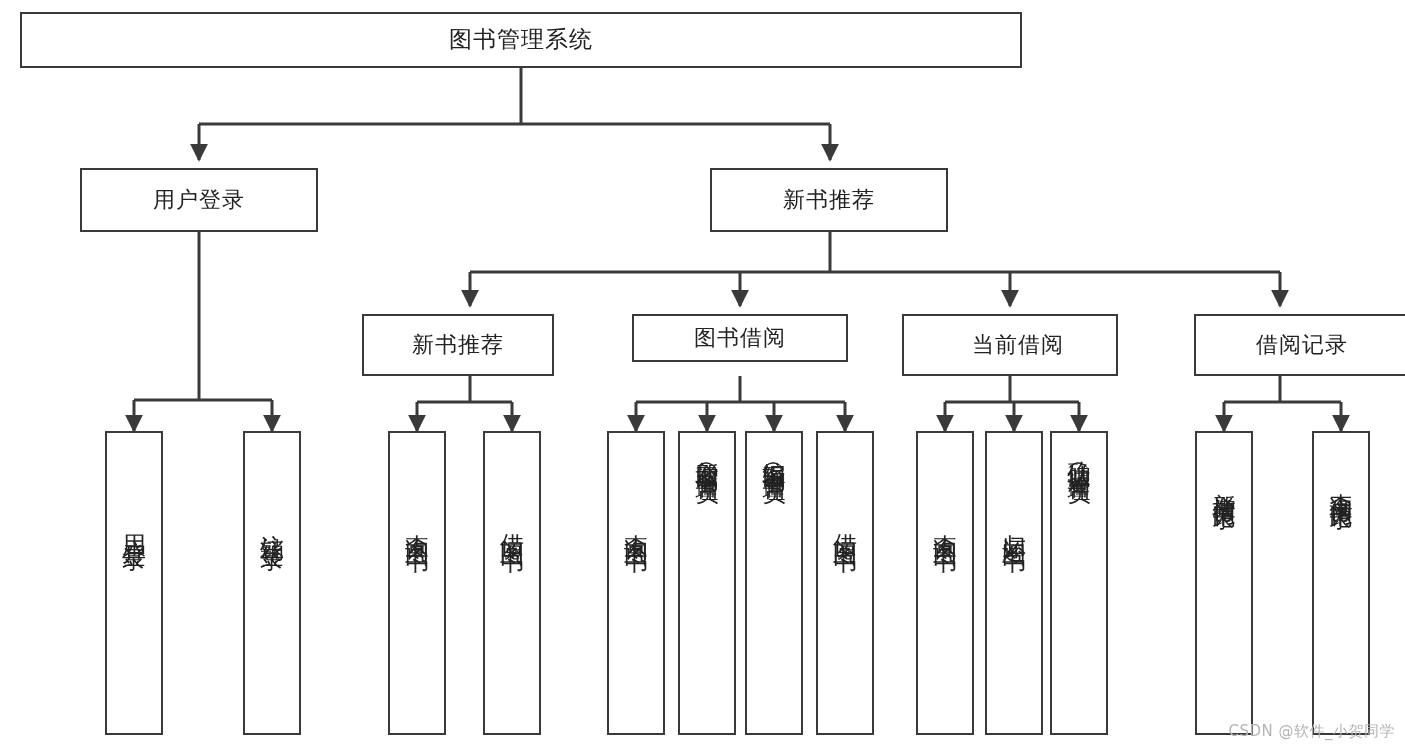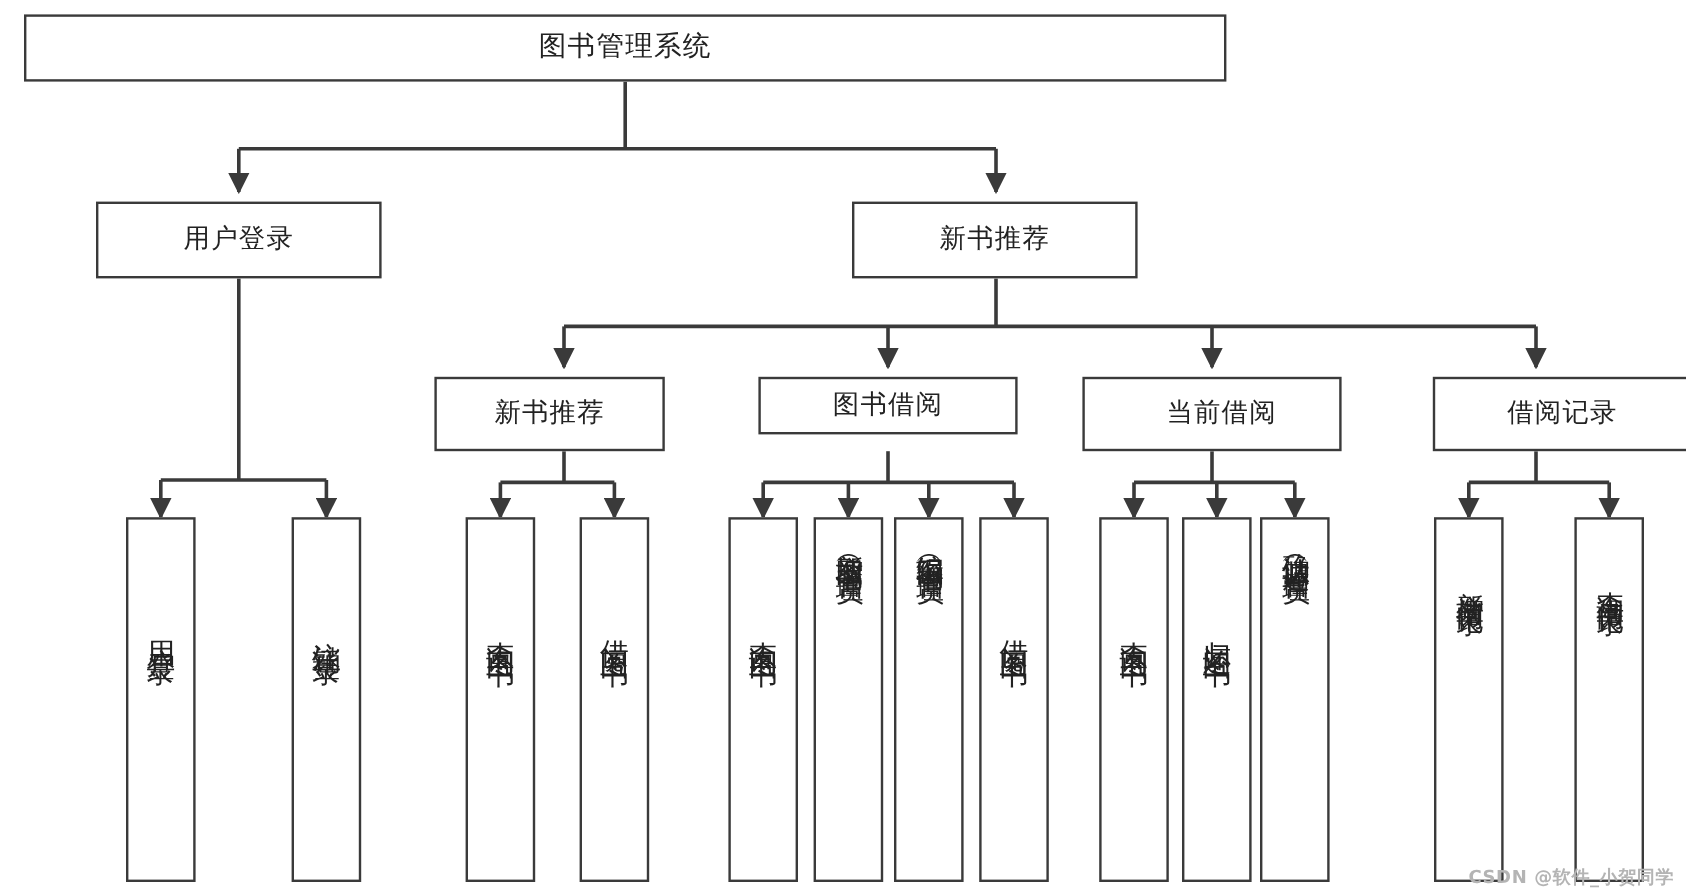--- a/index.html
+++ b/index.html
@@ -62,21 +62,20 @@
   }
   .watermark{
     position:absolute;
     right:10px;
     bottom:6px;
     font-size:15px;
     color:#b4b4b4;
     letter-spacing:0.5px;
     z-index:5;
     white-space:nowrap;
-    font-weight:bold;
   }
 </style>
 </head>
 <body>
 
 <div id="canvas">
 
   <svg id="edges" viewBox="0 0 1405 747" width="1405" height="747" aria-hidden="true">
     <defs>
       <marker id="arrow" viewBox="0 0 10 10" refX="9" refY="5" markerWidth="6" markerHeight="6" orient="auto-start-reverse">

